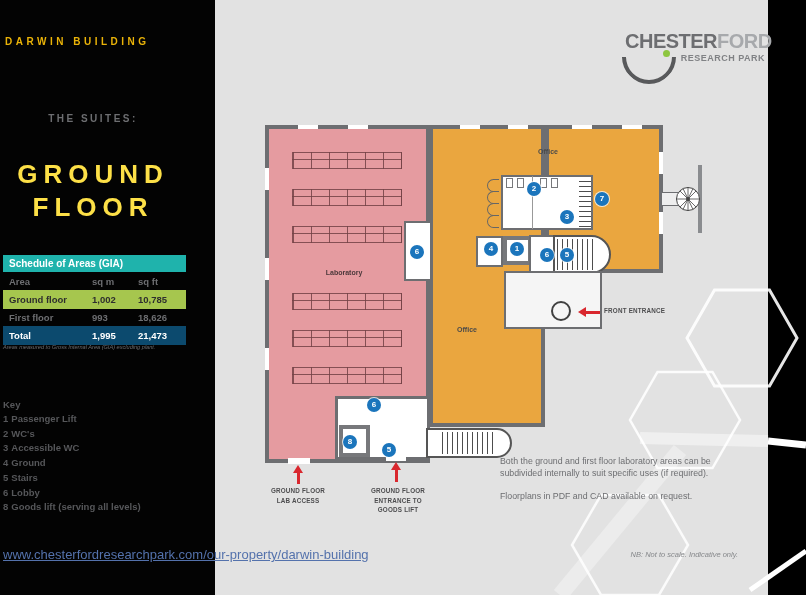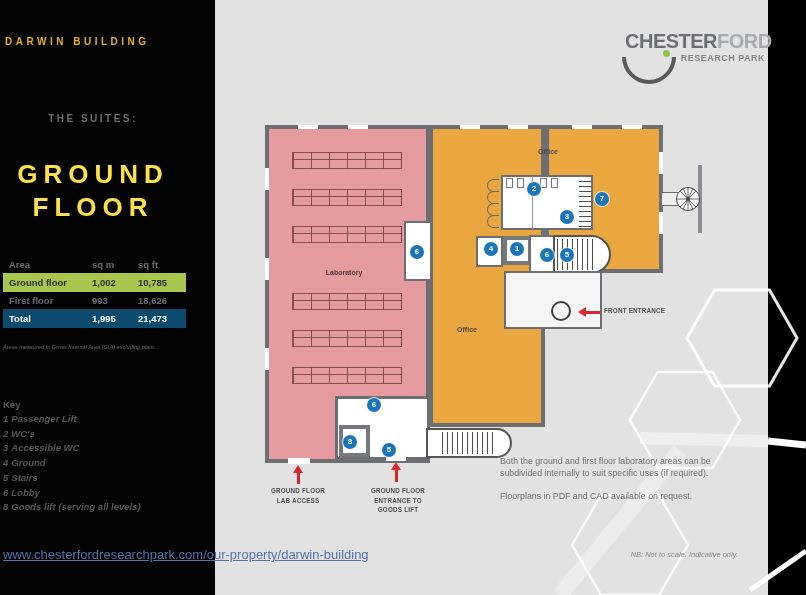--- a/index.html
+++ b/index.html
@@ -22,21 +22,21 @@
   .tbl-row .c3{width:48px;}
   .row-head{height:18px;color:#6d6e71;}
   .row-green{height:19px;background:#a6c64e;color:#2e2e2e;}
   .row-dark{height:17px;color:#6d6e71;}
   .row-total{height:19px;background:#0c4a6e;color:#fff;}
   .footnote{position:absolute;left:3px;top:344px;font-size:5.6px;font-style:italic;color:#6d6e71;}
 
   
   .key{position:absolute;left:3px;top:397px;color:#56575a;font-size:9.5px;font-weight:700;}
   .key-title{line-height:15px;}
-  .key-item{line-height:14.7px;white-space:nowrap;font-style:italic;}
+  .key-item{line-height:14.7px;white-space:nowrap;}
   .key-num{margin-right:3px;}
   .url{position:absolute;left:3px;top:547px;font-size:13px;color:#5472ac;text-decoration:underline;white-space:nowrap;}
 
   
   .logo{position:absolute;left:618px;top:26px;width:140px;height:58px;}
   .logo-arc{position:absolute;left:4px;top:4px;width:46px;height:46px;border:4px solid transparent;
     border-bottom-color:#58595b;border-left-color:#58595b;border-radius:50%;transform:rotate(-45deg);}
   .logo-dot{position:absolute;left:45px;top:24px;width:7px;height:7px;border-radius:50%;background:#8dc63f;}
   .logo-word{position:absolute;left:7px;top:4px;font-size:20px;font-weight:700;letter-spacing:-0.5px;white-space:nowrap;}
   .logo-word .p1{color:#6d6e71;}
@@ -225,20 +225,21 @@
 
   <div class="sidebar">
     <div class="building-title">DARWIN BUILDING</div>
     <div class="suites-label">THE SUITES:</div>
     <div class="floor-title">
       <div>GROUND</div>
       <div>FLOOR</div>
     </div>
 
     <div class="tbl">
+      <div class="tbl-title">Schedule of Areas (GIA)</div>
       <div class="tbl-row row-head">
         <span class="c1">Area</span>
         <span class="c2">sq m</span>
         <span class="c3">sq ft</span>
       </div>
       <div class="tbl-row row-green">
         <span class="c1">Ground floor</span>
         <span class="c2">1,002</span>
         <span class="c3">10,785</span>
       </div>

